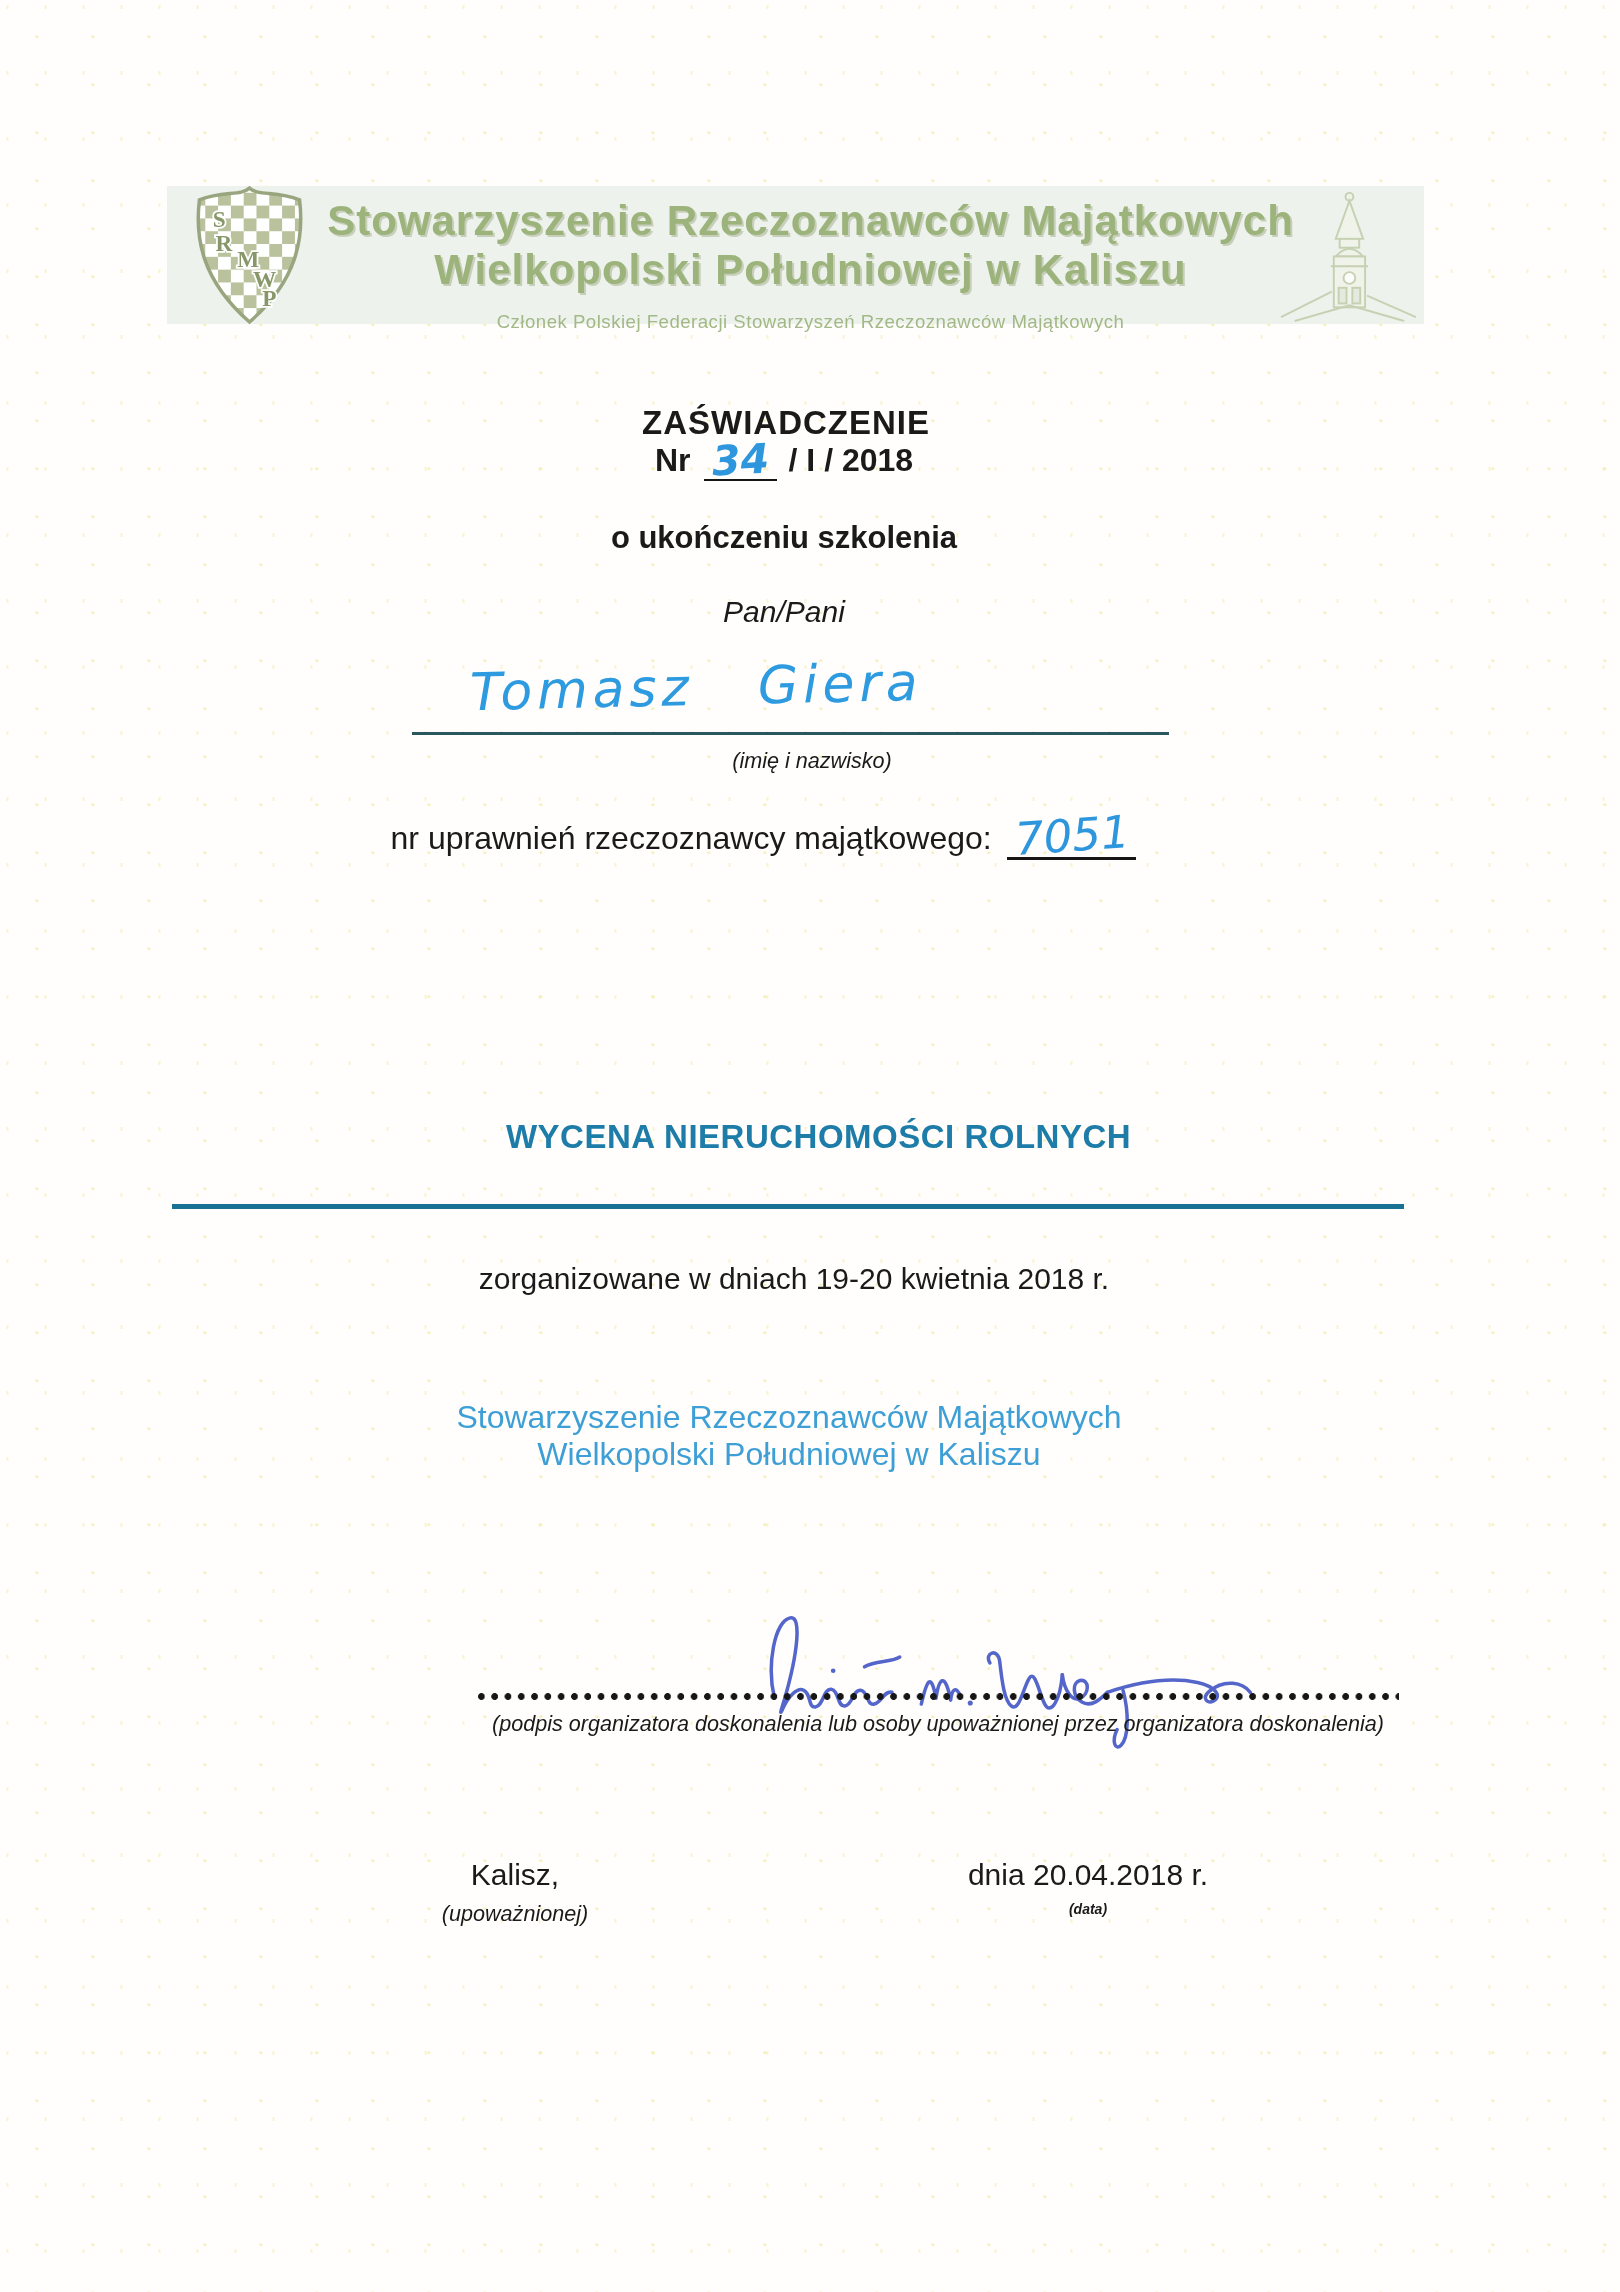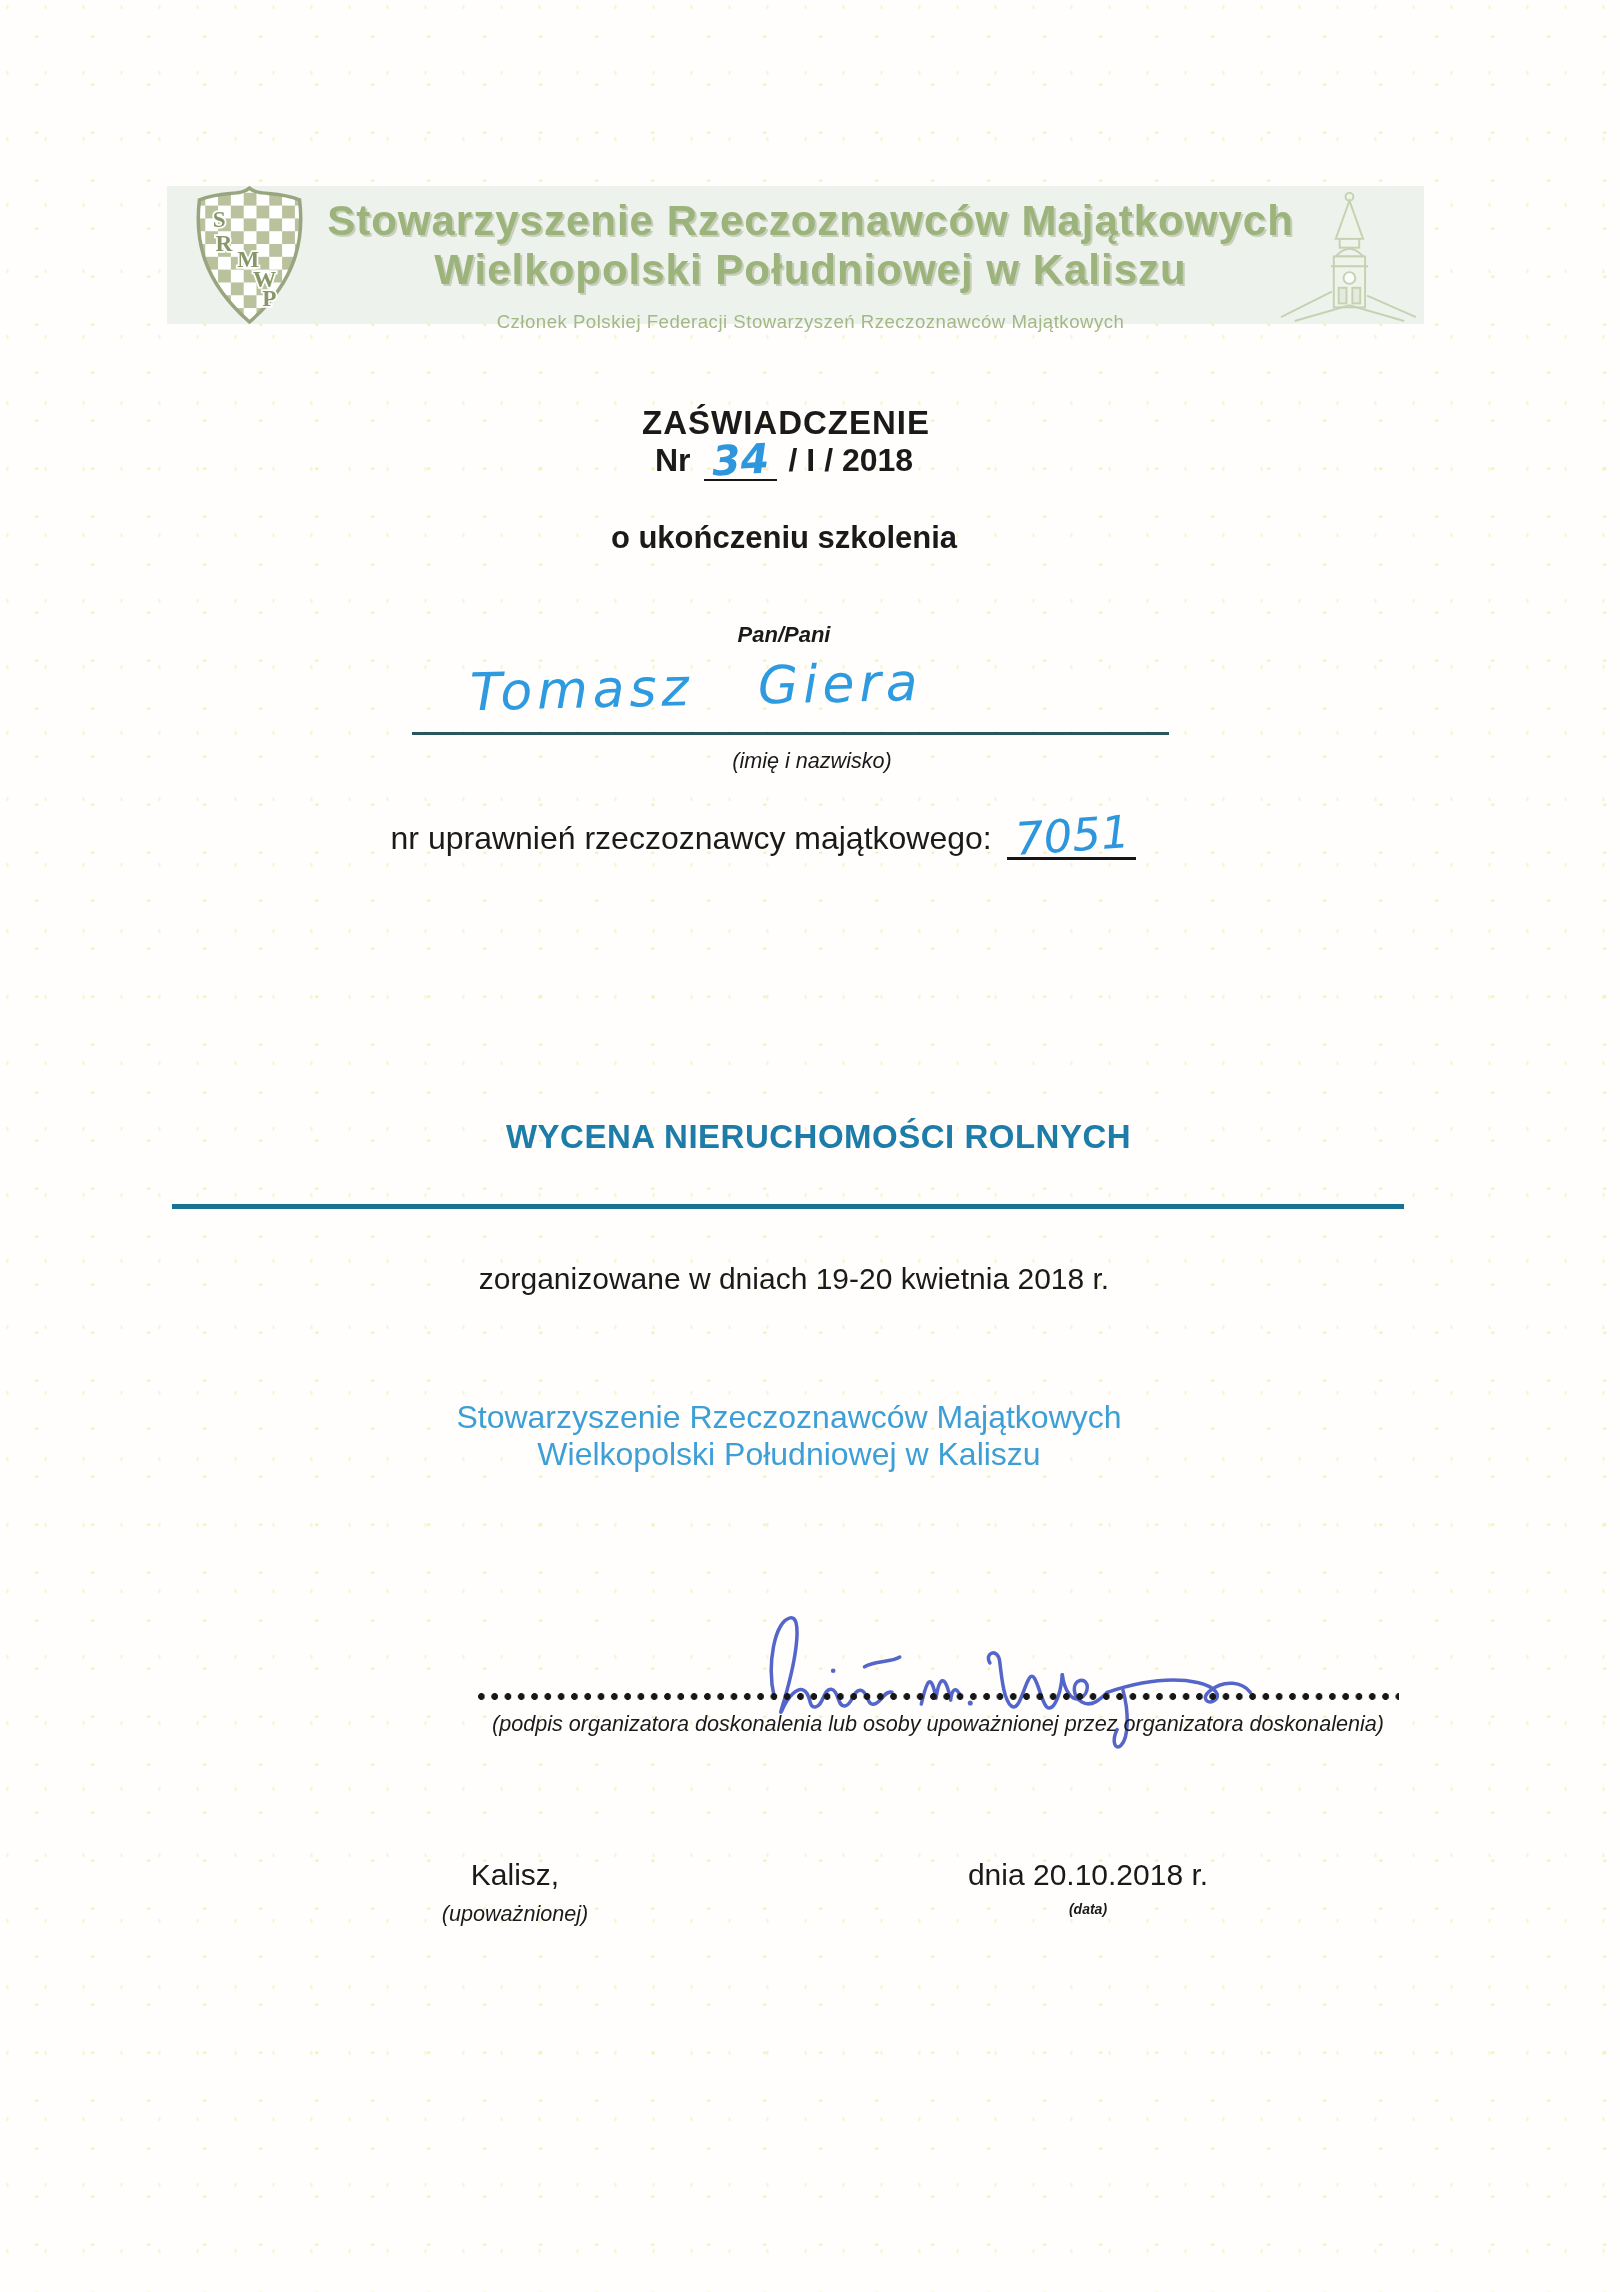--- a/index.html
+++ b/index.html
@@ -40,21 +40,21 @@
   }
   .hdr-sub {
     margin-top:17px;
     font-size:18.6px; color:#a2b887; letter-spacing:0.5px;
   }
 
   
   .doc-title   { left:2px; top:404px;  width:1568px; font-size:33px; font-weight:bold; letter-spacing:1px; }
   .nr-line     { left:0; top:441px;  width:1568px; font-size:32px; font-weight:bold; }
   .doc-sub     { left:0; top:520px;  width:1568px; font-size:31px; font-weight:bold; }
-  .salutation  { left:0; top:622px;  width:1568px; font-size:22px; font-style:italic;font-weight:bold; }
+  .salutation  { left:0; top:595px;  width:1568px; font-size:30px; font-style:italic; }
   .name-line   { left:0; top:657px;  width:1392px; }
   .name-rule   { left:412px; top:732px; width:757px; height:2.9px; background:#2a565e; }
   .name-cap    { left:0; top:748px;  width:1568px; font-size:21.6px; font-style:italic;margin-left:28px; }
   .license-row { left:0; top:816px;  width:1527px; font-size:32px; white-space:nowrap; }
   .completion  { left:0; top:1007px; width:1568px; font-size:30px; }
   .course      { left:0; top:1118px; width:1637px; font-size:33px; font-weight:bold; letter-spacing:0.5px; color:#1d7ca8; }
   .rule-teal   { left:172px; top:1204px; width:1232px; height:4.9px; background:#187294; }
   .organized   { left:0; top:1262px; width:1588px; font-size:30px; }
   .by-label    { left:0; top:1363px; width:1568px; font-size:30px; }
   .org1        { left:0; top:1399px; width:1578px; font-size:32px; color:#3d9fd6; }
@@ -182,17 +182,17 @@
       <path d="M368,92 C398,82 432,76 460,82 C478,86 486,96 476,101 C470,104 464,98 472,91
                C488,78 506,82 514,92"></path>
     </g>
   </svg>
 
   <div class="abs dotted-line"></div>
   <div class="abs ctr sig-cap">(podpis  organizatora doskonalenia lub osoby upoważnionej przez organizatora doskonalenia)</div>
 
   <div class="abs ctr place-val">Kalisz,</div>
   <div class="abs ctr place-cap">(upoważnionej)</div>
-  <div class="abs ctr date-val">dnia 20.10.2018 r.</div>
+  <div class="abs ctr date-val">dnia 20.04.2018 r.</div>
   <div class="abs ctr date-cap">(data)</div>
 
 </div>
 
 
 </body></html>

